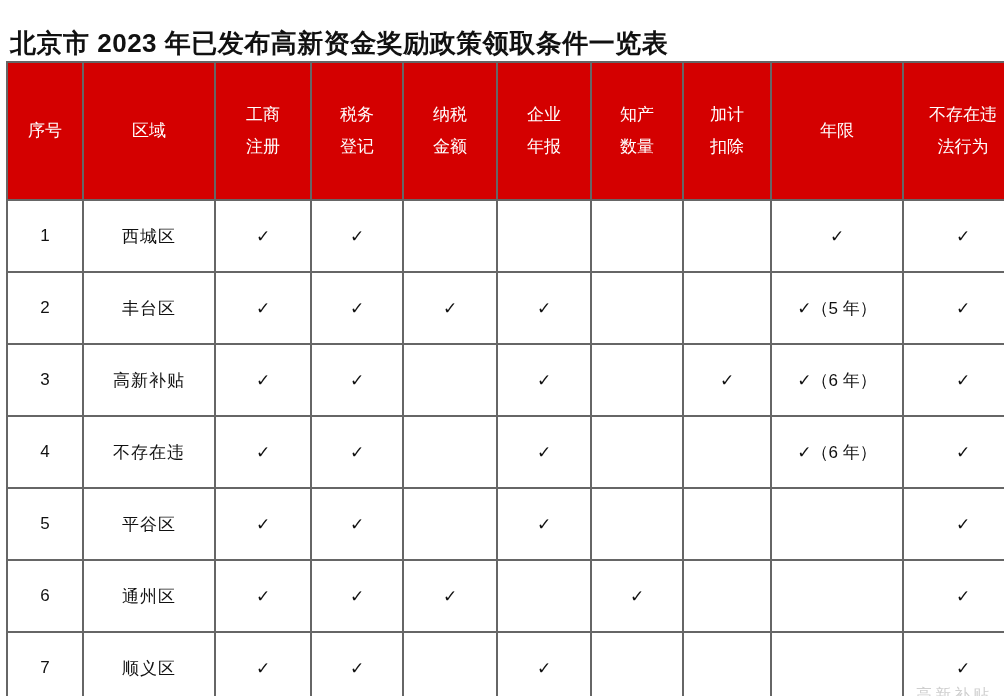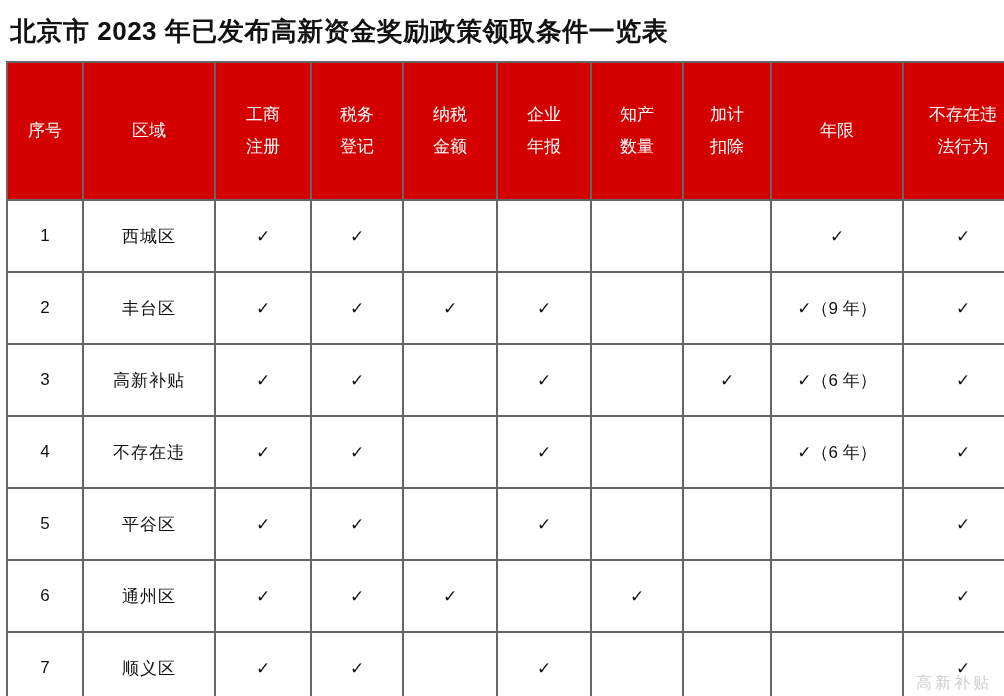--- a/index.html
+++ b/index.html
@@ -18,23 +18,24 @@
   .page {
     width: 1004px;
     height: 696px;
     position: relative;
     box-sizing: border-box;
   }
   .page-title {
     font-size: 26px;
     font-weight: bold;
     letter-spacing: 0.5px;
-    padding: 14px 0 12px 10px;
+    padding: 14px 0 0 10px;
     color: #111111;
     white-space: nowrap;
+    margin-top: 12px;
   }
   table.policy-table {
     border-collapse: collapse;
     table-layout: fixed;
     width: 996px;
     margin-left: 6px;
   }
   table.policy-table th,
   table.policy-table td {
     border: 2px solid #666666;
@@ -161,21 +162,21 @@
       </tr>
       <tr>
         <td class="col-idx">2</td>
         <td class="col-area">丰台区</td>
         <td class="check">✓</td>
         <td class="check">✓</td>
         <td class="check">✓</td>
         <td class="check">✓</td>
         <td class="check"></td>
         <td class="check"></td>
-        <td class="years">✓（9 年）</td>
+        <td class="years">✓（5 年）</td>
         <td class="check">✓</td>
       </tr>
       <tr>
         <td class="col-idx">3</td>
         <td class="col-area">高新补贴</td>
         <td class="check">✓</td>
         <td class="check">✓</td>
         <td class="check"></td>
         <td class="check">✓</td>
         <td class="check"></td>

